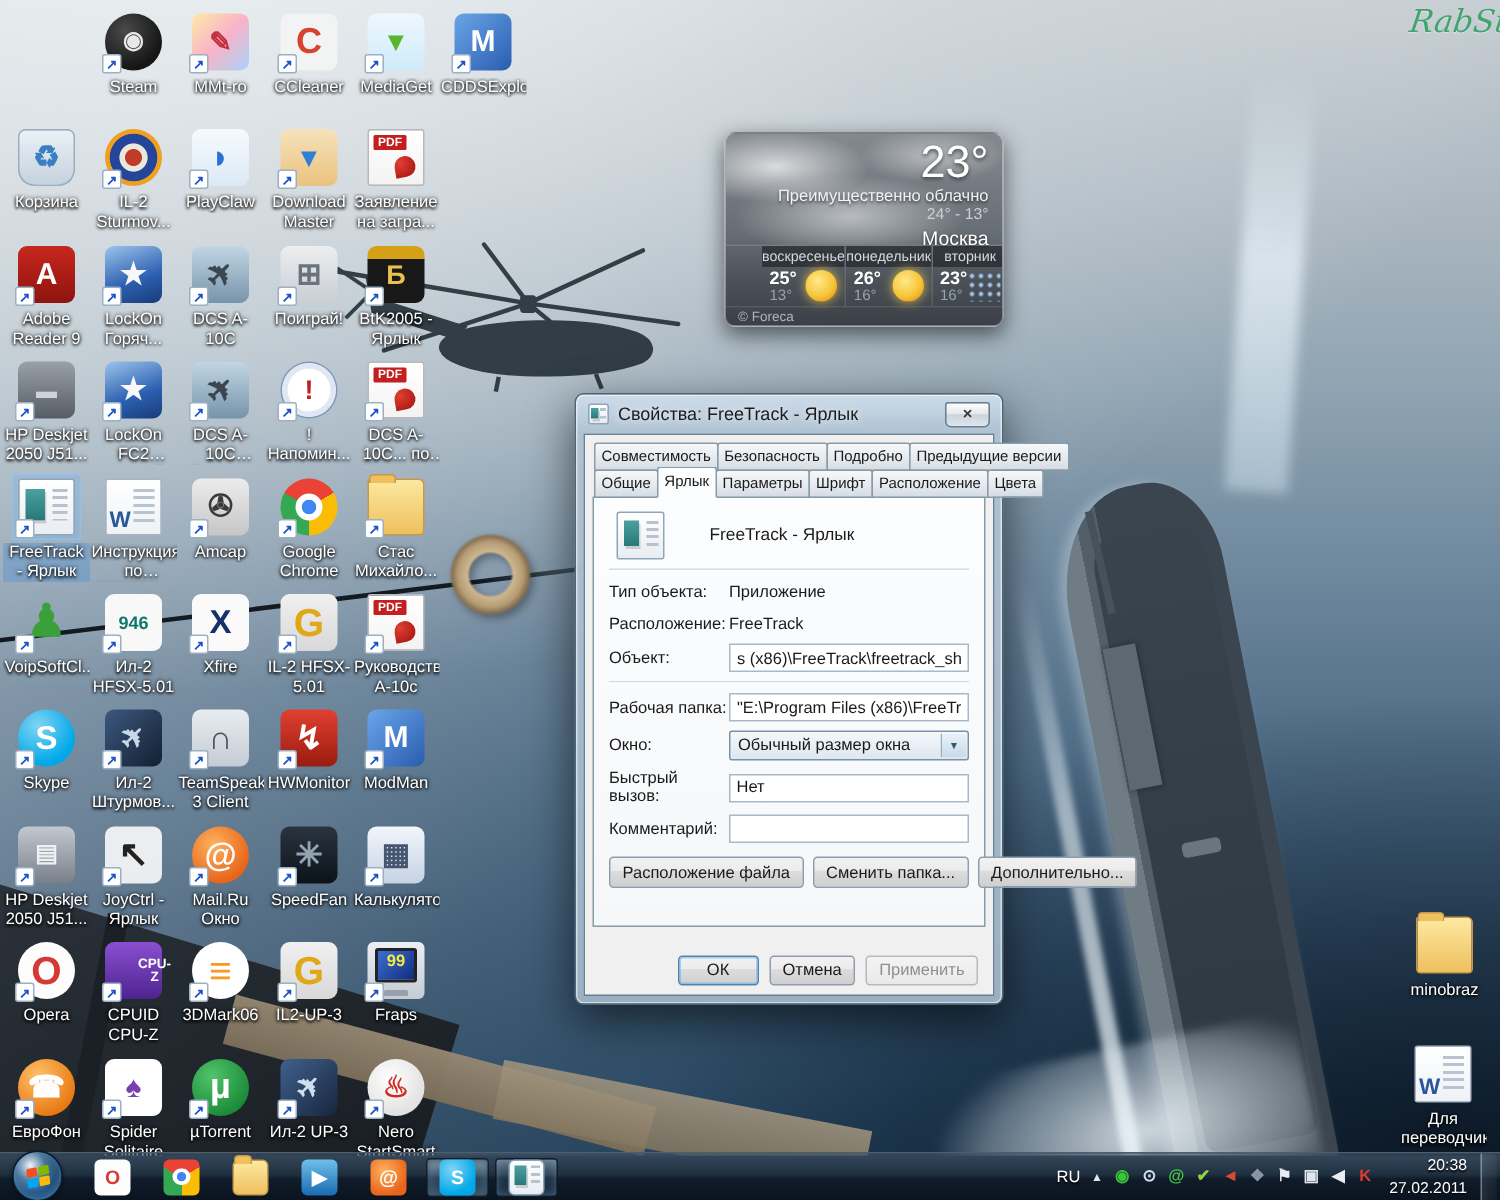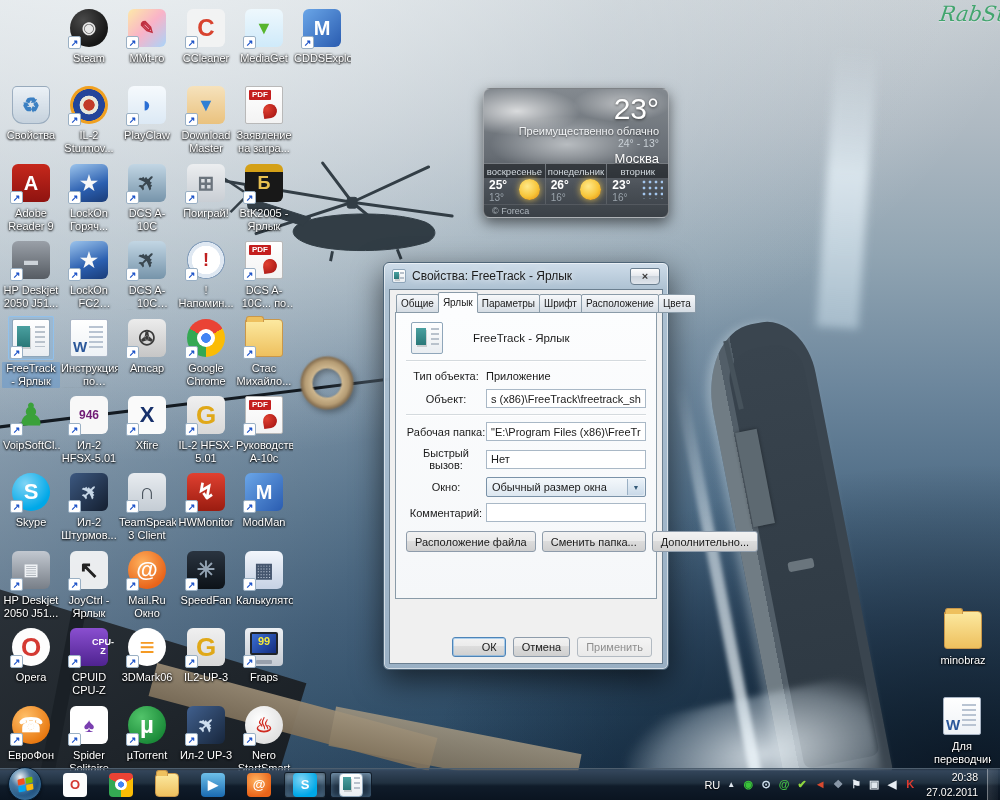--- a/index.html
+++ b/index.html
@@ -89,25 +89,25 @@
   .g-top::before { content:""; position:absolute; inset:0;
     background:
       radial-gradient(ellipse 90px 34px at 18% 30%, rgba(250,250,250,.75), rgba(250,250,250,0) 70%),
       radial-gradient(ellipse 110px 40px at 45% 75%, rgba(235,238,240,.6), rgba(235,238,240,0) 70%),
       radial-gradient(ellipse 70px 26px at 75% 20%, rgba(245,245,245,.5), rgba(245,245,245,0) 70%); }
   .g-top > div { position:relative; }
   .g-temp { font-size:30px; color:#fff; line-height:1; text-shadow:0 1px 3px rgba(0,0,0,.6); }
   .g-cond { font-size:11px; color:#f2f4f6; margin-top:1px; text-shadow:0 1px 2px rgba(0,0,0,.6); }
   .g-range { font-size:10.5px; color:#c9d0d6; }
   .g-city { font-size:13px; color:#fff; margin-top:2px; text-shadow:0 1px 2px rgba(0,0,0,.6); }
-  .g-days { display:flex; height:41px; border-top:1px solid rgba(255,255,255,.15); }
+  .g-days { display:flex; height:41px; border-top:1px solid rgba(255,255,255,.15);padding-left:24px; }
   .wday { flex:1; border-left:1px solid rgba(255,255,255,.12); display:flex; flex-direction:column; }
   .wday:first-child { border-left:none; }
   .wday-name { background:rgba(18,22,26,.55); color:#d3dae0; font-size:9.5px; text-align:center; padding:2px 0; white-space:nowrap; overflow:hidden; }
-  .wday-body { flex:1; display:flex; align-items:flex-start; justify-content:space-between; padding:1px 5px; }
+  .wday-body { flex:1; display:flex; align-items:center; justify-content:space-between; padding:1px 5px; }
   .wday-hi { font-size:12px; font-weight:bold; color:#fff; line-height:1.1; }
   .wday-lo { font-size:10px; color:#9aa3ab; line-height:1.1; }
   .w-sun { width:21px; height:21px; border-radius:50%;
     background:radial-gradient(circle at 40% 35%, #ffe98a, #f7c53a 55%, #e89a18 85%); box-shadow:0 0 7px rgba(255,210,80,.8); }
   .w-rain { width:22px; height:20px; background-image:radial-gradient(circle, #a8ccf5 1.2px, rgba(0,0,0,0) 1.7px); background-size:6px 6px; opacity:.95; }
   .g-foot { display:flex; align-items:center; gap:4px; padding:1px 8px; color:#aeb6bd; font-size:9px; border-top:1px solid rgba(255,255,255,.1); }
   
   #dialog { position:absolute; left:383px; top:262px; width:286px; height:408px; z-index:4; border-radius:6px;
     background:linear-gradient(180deg, rgba(208,222,235,.97), rgba(175,195,212,.95) 26px, rgba(160,182,202,.94));
     border:1px solid #4e6578; box-shadow:0 10px 30px rgba(0,0,0,.6), inset 0 0 0 1px rgba(255,255,255,.55); }
@@ -121,32 +121,32 @@
   .tab { font-size:10px; padding:3px 4px; color:#1a1a1a; background:linear-gradient(#f6f8fa,#e4e9ee 60%,#d5dce3);
     border:1px solid #8a9ba8; border-radius:2px 2px 0 0; margin-right:-1px; white-space:nowrap; }
   .tabs.row2 { margin-top:-1px; }
   .tab.active { background:#fcfdfe; position:relative; z-index:3; padding-top:4px; margin-top:-2px; border-bottom:1px solid #fcfdfe; }
   .tabpage { border:1px solid #8a9ba8; background:linear-gradient(#fcfdfe,#f5f7f9); margin-top:-1px; height:287px; padding:7px 10px 0; position:relative; z-index:1; }
   .hdr { display:flex; align-items:center; margin:2px 0 6px; }
   .hdr .ic { margin-left:5px; }
   .hdr-name { font-size:11.5px; color:#1a1a1a; margin-left:30px; }
   .sep { border-top:1px solid #d4dade; border-bottom:1px solid #ffffff; margin:5px 0; }
   .frow { display:flex; align-items:center; font-size:11px; color:#1a1a1a; margin:6px 0; min-height:15px; }
-  .frow .fl { width:80px; flex:0 0 auto;text-align:center; }
+  .frow .fl { width:80px; flex:0 0 auto; }
   .frow input { flex:1; height:19px; border:1px solid #a9b8c6; background:#fff; font:11px "Liberation Sans",sans-serif; padding:0 4px; color:#1a1a1a; min-width:0; }
   .dd { flex:1; height:20px; border:1px solid #7a92a8; border-radius:2px; background:linear-gradient(#f4f8fb,#dde7f0);
     display:flex; align-items:center; padding-left:5px; font-size:11px; position:relative; }
   .dd-arrow { position:absolute; right:1px; top:1px; bottom:1px; width:17px; border-left:1px solid #9ab0c4; border-radius:0 2px 2px 0;
     background:linear-gradient(#eaf2f9,#c9d9e8); display:flex; align-items:center; justify-content:center; font-size:7px; color:#345a78; }
   .btn-row { display:flex; gap:6px; margin-top:9px; }
   .w7btn { height:21px; padding:0 8px; font:11px "Liberation Sans",sans-serif; color:#1a1a1a;
     background:linear-gradient(#f2f2f2,#ebebeb 45%,#dddddd 46%,#cfcfcf); border:1px solid #8e9cab; border-radius:3px; white-space:nowrap; }
   .dlg-bottom { position:absolute; left:0; right:10px; bottom:6px; display:flex; justify-content:flex-end; gap:7px; }
   .dlg-bottom .w7btn { min-width:54px; height:20px; }
-  .w7btn.default { border-color:#4d84b8; box-shadow:inset 0 0 0 1px rgba(100,170,230,.5);text-align:right; }
+  .w7btn.default { border-color:#4d84b8; box-shadow:inset 0 0 0 1px rgba(100,170,230,.5); }
   .w7btn.disabled { color:#8f8f8f; background:linear-gradient(#f4f4f4,#e9e9e9); border-color:#b2bac2; }
   
   #taskbar { position:absolute; left:0; right:0; bottom:0; height:32px; z-index:5;
     background:linear-gradient(180deg,#51627566 0%, #33455a 6%, #20303f 45%, #101c2a 55%, #0a1420 100%);
     border-top:1px solid rgba(160,185,205,.45); display:flex; align-items:center; }
   #tb-buttons { display:flex; align-items:center; margin-left:52px; }
   .tb-btn { width:42px; height:26px; margin:0 2px; border-radius:3px; display:flex; align-items:center; justify-content:center; border:1px solid rgba(0,0,0,0); }
   .tb-btn.pressed { background:linear-gradient(rgba(205,232,250,.5), rgba(125,172,210,.28) 50%, rgba(92,140,180,.38));
     border-color:rgba(8,16,26,.85); box-shadow:inset 0 1px 4px rgba(0,0,0,.5), inset 0 0 8px rgba(165,212,250,.45); }
   .tb-btn.active { background:linear-gradient(rgba(192,222,245,.35), rgba(102,142,178,.2) 50%, rgba(72,112,152,.3));
@@ -251,21 +251,21 @@
           <div class="sc-arrow">↗</div>
         </div>
         <div class="lbl">CDDSExplo...</div>
       </div>
       <div class="desk-icon" style="left: 2px; top: 83px;">
         <div class="ic-box">
           <div class="ic k-bin">
             <span style="color: rgb(58, 127, 194); font-size: 20px;">♻</span>
           </div>
         </div>
-        <div class="lbl">Свойства</div>
+        <div class="lbl">Корзина</div>
       </div>
       <div class="desk-icon" style="left: 60px; top: 83px;">
         <div class="ic-box">
           <div class="ic k-circle" style="background: radial-gradient(circle, rgb(194, 58, 40) 0px, rgb(194, 58, 40) 20%, rgb(232, 232, 220) 22%, rgb(232, 232, 220) 34%, rgb(36, 69, 154) 36%, rgb(36, 69, 154) 58%, rgb(240, 160, 32) 60%, rgb(240, 160, 32) 100%);">
             <span></span>
           </div>
           <div class="sc-arrow">↗</div>
         </div>
         <div class="lbl">IL-2 Sturmov...</div>
       </div>
@@ -434,21 +434,21 @@
           <div class="ic k-plain" style="background: rgba(0, 0, 0, 0);">
             <span style="color: rgb(58, 161, 58); font-size: 30px;">♟</span>
           </div>
           <div class="sc-arrow">↗</div>
         </div>
         <div class="lbl">VoipSoftCl...</div>
       </div>
       <div class="desk-icon" style="left: 60px; top: 393px;">
         <div class="ic-box">
           <div class="ic k-plain" style="background: rgb(248, 248, 248);">
-            <span style="color: #701a75; font-size: 12px;">946</span>
+            <span style="color: #0f766e; font-size: 12px;">946</span>
           </div>
           <div class="sc-arrow">↗</div>
         </div>
         <div class="lbl">Ил-2 HFSX-5.01</div>
       </div>
       <div class="desk-icon" style="left: 118px; top: 393px;">
         <div class="ic-box">
           <div class="ic k-plain" style="background: rgb(250, 250, 250);">
             <span style="color: rgb(23, 48, 107); font-size: 22px;">X</span>
           </div>
@@ -716,57 +716,67 @@
       </div>
   </div>
 
   <div id="dialog">
     <div class="titlebar">
       <div class="ic k-freetrack sz14"></div>
       <span>Свойства: FreeTrack - Ярлык</span>
     </div>
     <div class="close-btn">×</div>
     <div class="client">
+      <div class="tabs row1">
+          <div class="tab">Совместимость</div>
+          <div class="tab">Безопасность</div>
+          <div class="tab">Подробно</div>
+          <div class="tab">Предыдущие версии</div>
+        </div>
       <div class="tabs row2">
           <div class="tab">Общие</div>
           <div class="tab active">Ярлык</div>
           <div class="tab">Параметры</div>
           <div class="tab">Шрифт</div>
           <div class="tab">Расположение</div>
           <div class="tab">Цвета</div>
         </div>
       <div class="tabpage">
         <div class="hdr">
           <div class="ic k-freetrack sz32"></div>
           <span class="hdr-name">FreeTrack - Ярлык</span>
         </div>
         <div class="sep"></div>
         <div class="frow">
           <span class="fl">Тип объекта:</span>
           <span class="fv">Приложение</span>
         </div>
         <div class="frow">
+          <span class="fl">Расположение:</span>
+          <span class="fv">FreeTrack</span>
+        </div>
+        <div class="frow">
           <span class="fl">Объект:</span>
           <input type="text" readonly="" value="s (x86)\FreeTrack\freetrack_shared_mem.exe&quot; 60" style="">
         </div>
         <div class="sep"></div>
         <div class="frow">
           <span class="fl">Рабочая папка:</span>
           <input type="text" readonly="" value="&quot;E:\Program Files (x86)\FreeTrack&quot;" style="">
-        </div>
-        <div class="frow">
-          <span class="fl">Быстрый вызов:</span>
-          <input type="text" readonly="" value="Нет" style="">
         </div>
         <div class="frow">
           <span class="fl">Окно:</span>
           <div class="dd">
             <span>Обычный размер окна</span>
             <span class="dd-arrow">▼</span>
           </div>
+        </div>
+        <div class="frow">
+          <span class="fl">Быстрый вызов:</span>
+          <input type="text" readonly="" value="Нет" style="">
         </div>
         <div class="frow">
           <span class="fl">Комментарий:</span>
           <input type="text" readonly="" style="">
         </div>
         <div class="btn-row">
           <button class="w7btn">Расположение файла</button>
           <button class="w7btn">Сменить папка...</button>
           <button class="w7btn">Дополнительно...</button>
         </div>

